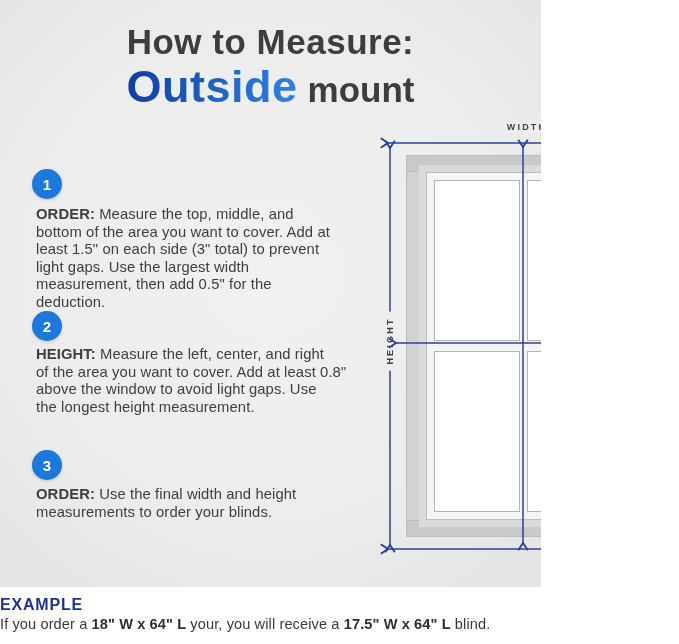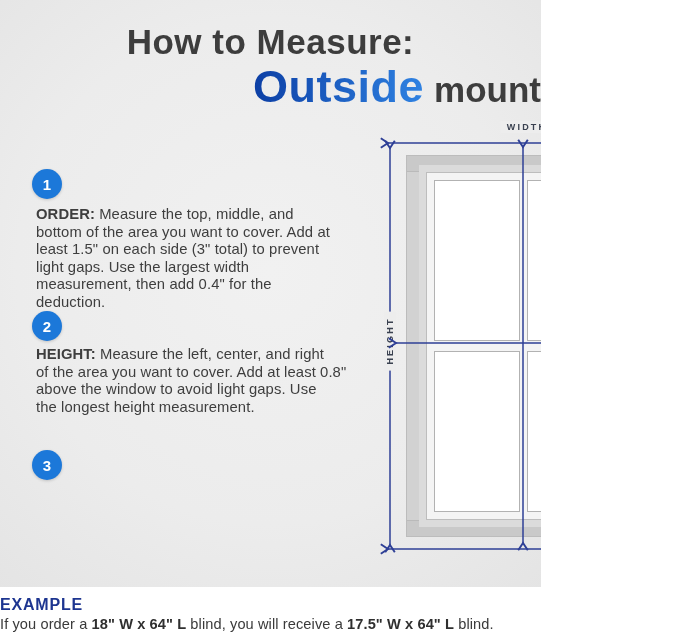--- a/index.html
+++ b/index.html
@@ -6,21 +6,21 @@
   html,body { width:679px; }
   #canvas {
     position:relative; width:541px; height:644px; overflow:hidden;
     font-family:"Liberation Sans", sans-serif;
     background: radial-gradient(circle at 50% 42%, #f1f1f1 0%, #ececec 55%, #e2e2e2 100%);
   }
 
   
   .title-block { position:absolute; top:22px; left:0; right:0; text-align:center; }
   .title-line1 { font-size:35px; font-weight:700; color:#3d3d3d; letter-spacing:0.5px; line-height:40px; }
-  .title-line2 { line-height:48px; margin-top:1px;text-align:right; }
+  .title-line2 { line-height:48px; margin-top:1px; }
   .title-highlight {
     font-size:45px; font-weight:800; letter-spacing:0.5px;
     background:linear-gradient(90deg, var(--title-grad-start,#0c3fa5), var(--title-grad-end,#2f82e2));
     -webkit-background-clip:text; background-clip:text; color:transparent;
   }
   .title-suffix { font-size:35px; font-weight:700; color:#3d3d3d; margin-left:10px; }
 
   
   .step-circle {
     position:absolute; left:32px; width:30px; height:30px; border-radius:50%;
@@ -94,34 +94,36 @@
     </div>
   </div>
 
   <div class="step-circle" id="circle-1">
     <span>1</span>
   </div>
   <p class="step-text" id="text-1"><span class="step-lead">ORDER:</span><span> Measure the top, middle, and
 bottom of the area you want to cover. Add at
 least 1.5" on each side (3" total) to prevent
 light gaps. Use the largest width
-measurement, then add 0.4" for the
+measurement, then add 0.5" for the
 deduction.</span></p>
 
   <div class="step-circle" id="circle-2">
     <span>2</span>
   </div>
   <p class="step-text" id="text-2"><span class="step-lead">HEIGHT:</span><span> Measure the left, center, and right
 of the area you want to cover. Add at least 0.8"
 above the window to avoid light gaps. Use
 the longest height measurement.</span></p>
 
   <div class="step-circle" id="circle-3">
     <span>3</span>
   </div>
+  <p class="step-text" id="text-3"><span class="step-lead">ORDER:</span><span> Use the final width and height
+measurements to order your blinds.</span></p>
 
   <div class="win-casing">
     <div class="win-head"></div>
     <div class="win-sill"></div>
     <div class="win-sash">
       <div class="win-panes">
         <div class="win-pane"></div>
         <div class="win-pane"></div>
         <div class="win-pane"></div>
         <div class="win-pane"></div>
@@ -149,16 +151,16 @@
       <marker id="ah-o" viewBox="0 0 10 10" refX="2" refY="5" markerWidth="8" markerHeight="8" orient="auto-start-reverse">
         <path class="mhead" d="M8 1 L2 5 L8 9"></path>
       </marker>
     </defs>
     <line class="mline" x1="143" y1="17" x2="143" y2="413" marker-start="url(#ah-o)" marker-end="url(#ah-o)"></line>
     <line class="mline" x1="16" y1="213" x2="278" y2="213" marker-start="url(#ah-o)" marker-end="url(#ah-o)"></line>
   </svg>
 
   <div class="example-section">
     <div class="example-heading">EXAMPLE</div>
-    <div class="example-text"><span>If you order a </span><b>18" W x 64" L</b><span> blind, you will receive a </span><b>17.5" W x 64" L</b><span> blind.</span></div>
+    <div class="example-text"><span>If you order a </span><b>18" W x 64" L</b><span> your, you will receive a </span><b>17.5" W x 64" L</b><span> blind.</span></div>
   </div>
 
 </div>
 
 </body></html>

